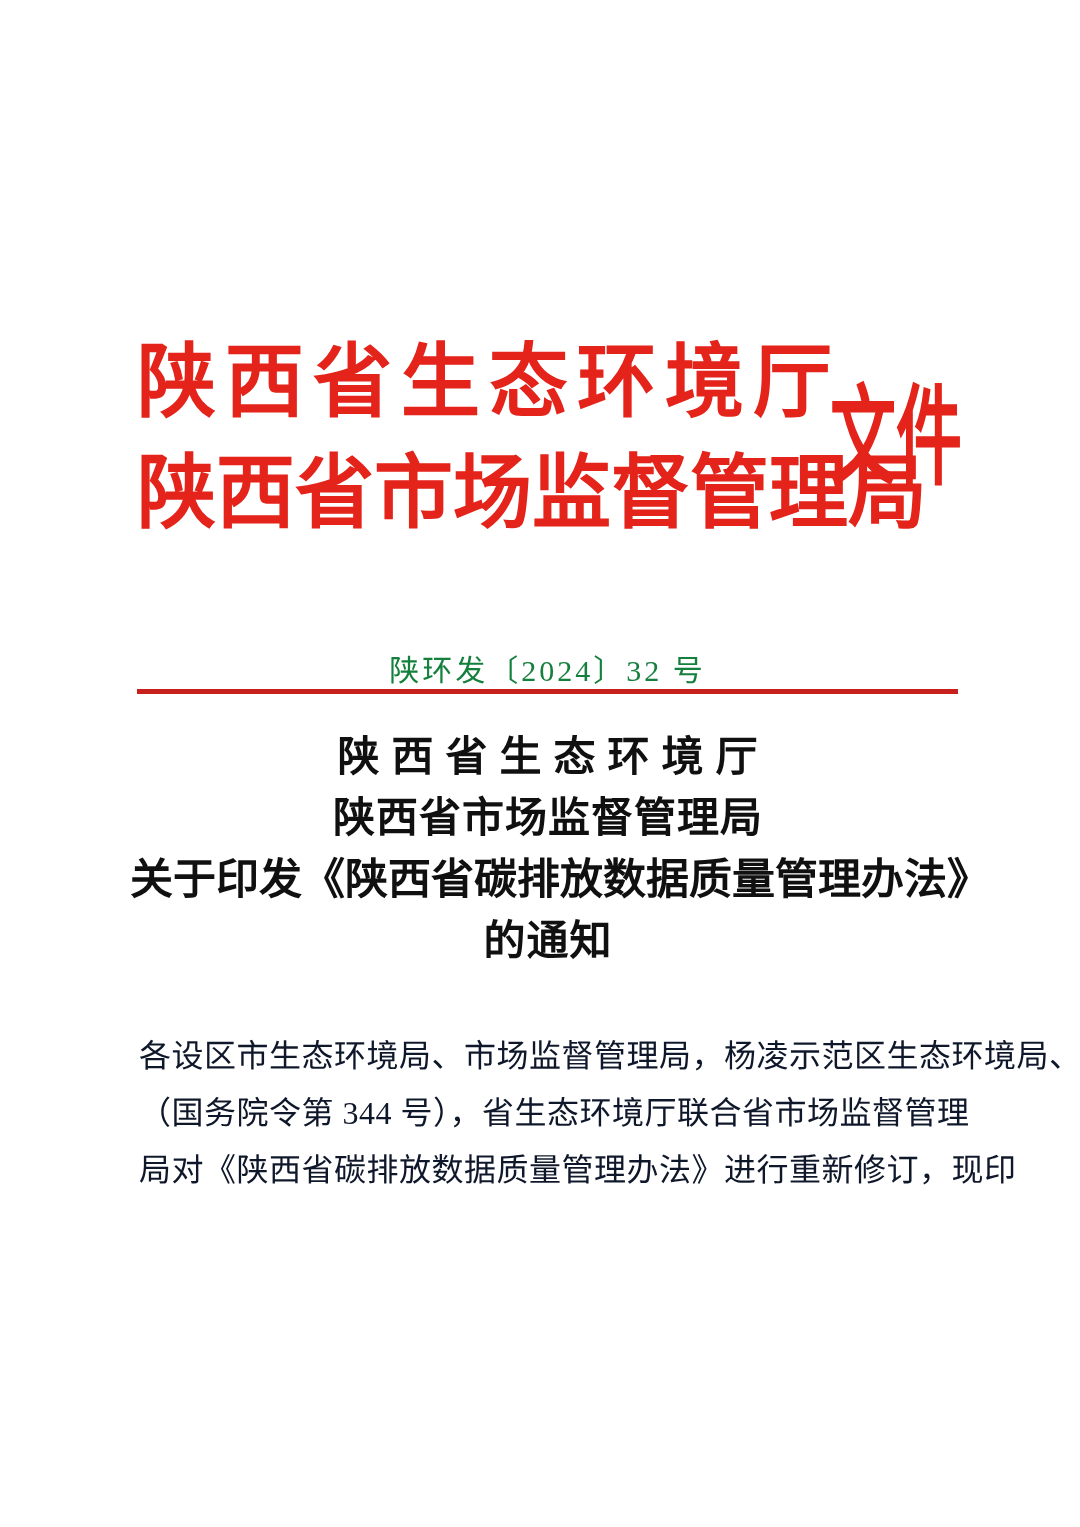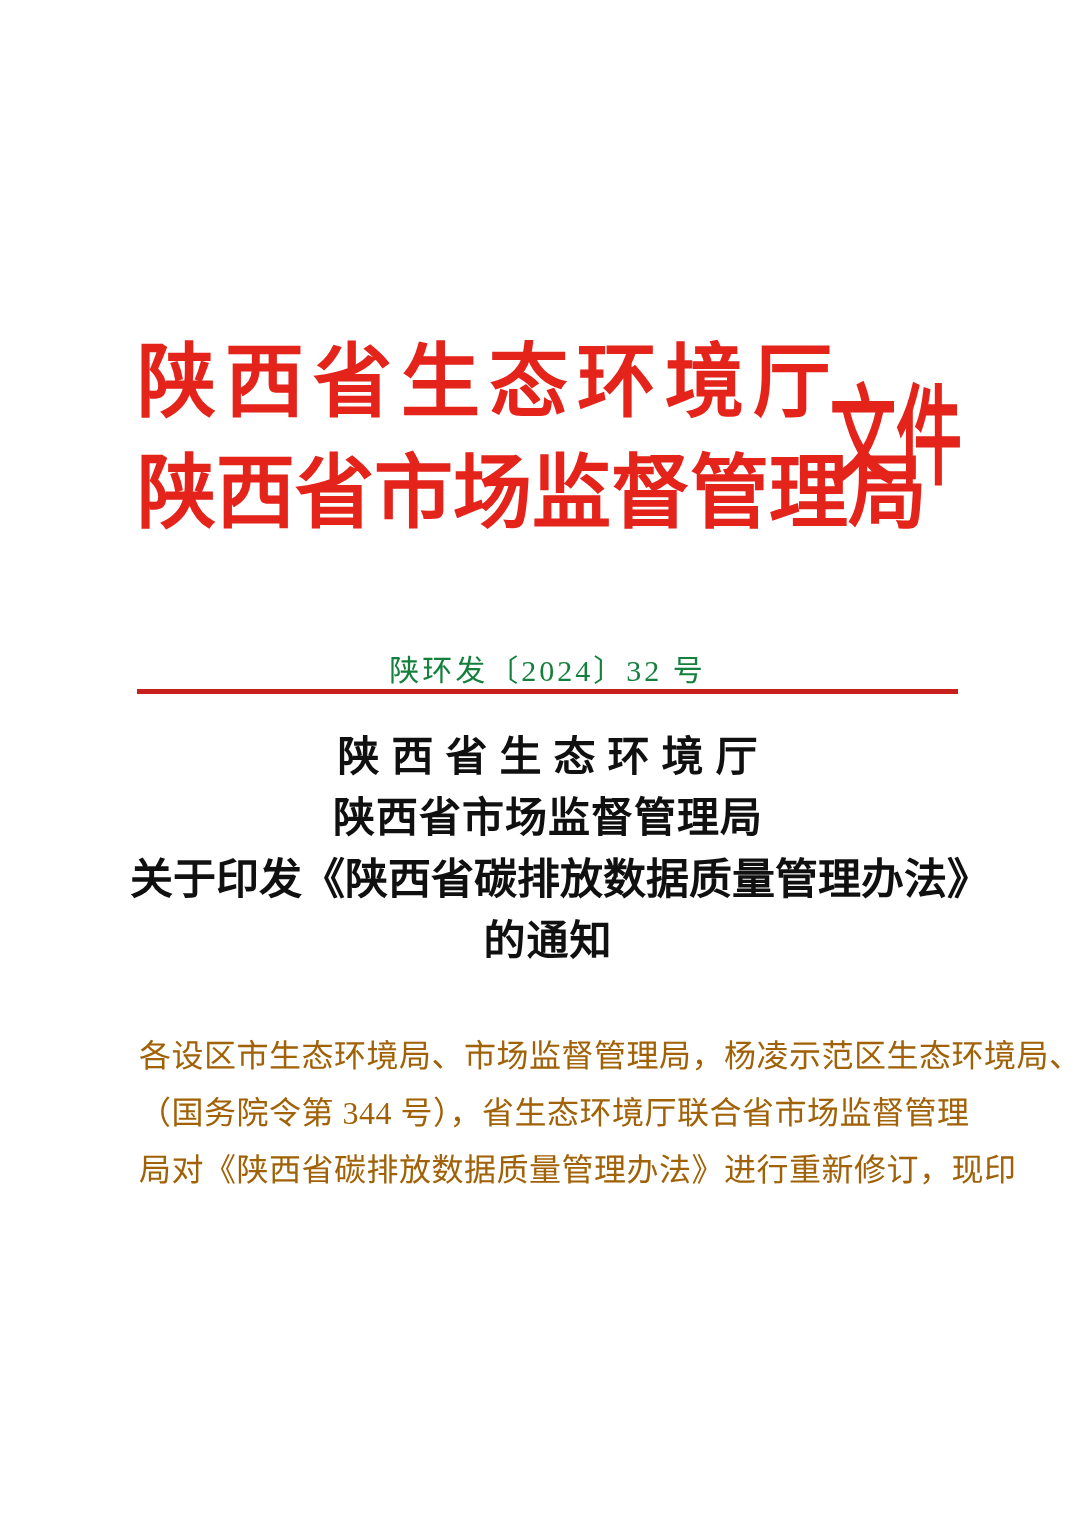--- a/index.html
+++ b/index.html
@@ -143,21 +143,21 @@
   
   .body-block {
     position: absolute;
     left: 139px;
     top: 1028px;
     width: 812px;
   }
 
   .body-line {
     display: block;
-    color: #a16207;
+    color: #0f172a;
     font-family: "Liberation Serif", "DejaVu Serif", serif;
     font-size: 32px;
     line-height: 57px;
     letter-spacing: 0.5px;
     white-space: nowrap;
   }
 
   .body-line.indent {
     text-indent: 64px;
   }

